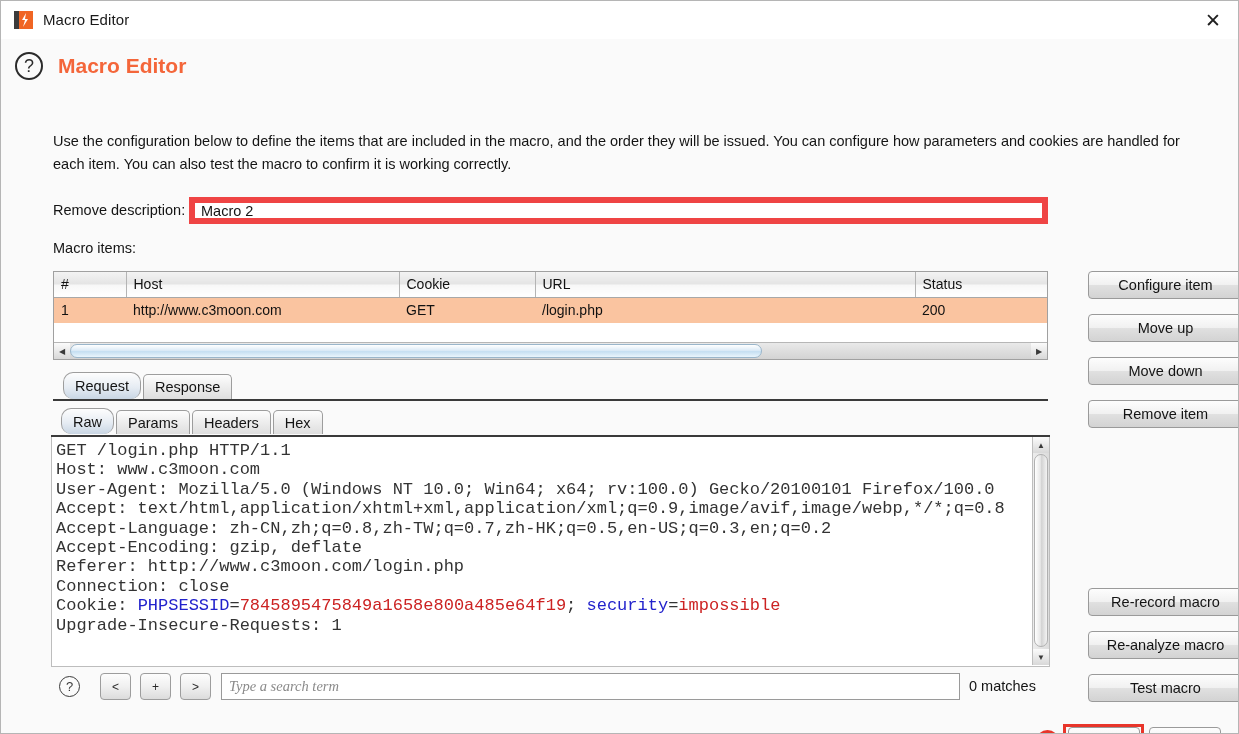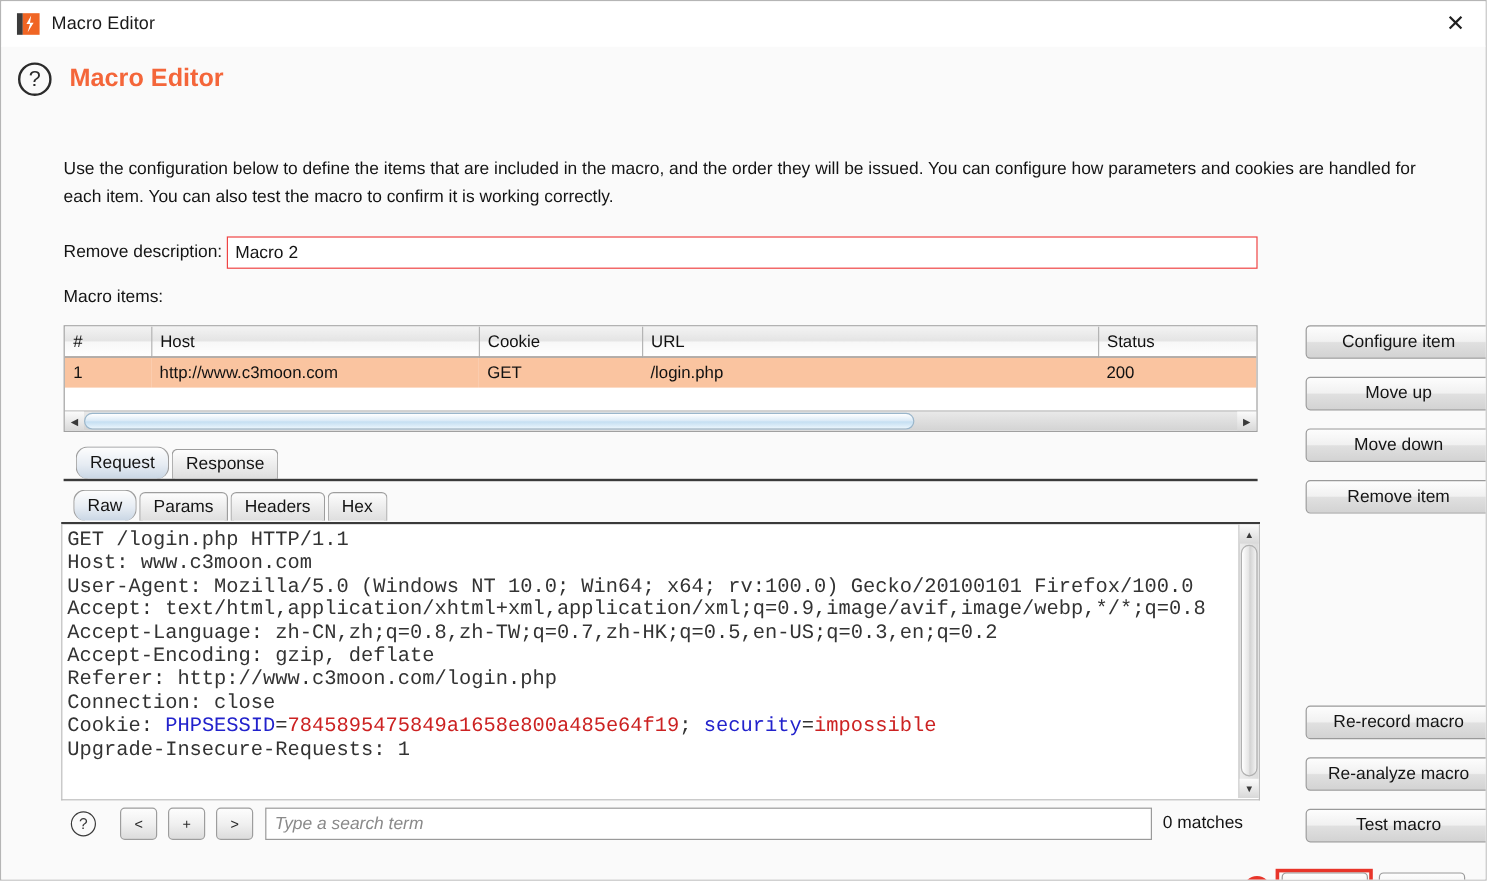--- a/index.html
+++ b/index.html
@@ -88,21 +88,21 @@
   }
 
   
   .desc-label {
     position: absolute; left: 52px; top: 163px;
     font-size: 14.5px; color: #141414;
   }
   .desc-input {
     position: absolute; left: 188px; top: 158px;
     width: 859px; height: 27px;
-    border: 1px solid #ef4444;
+    border: 6px solid #ef4444;
     background: #ffffff;
     font-size: 14.5px;
     color: #141414;
     padding: 0 6px;
     font-family: "Liberation Sans", sans-serif;
     outline: none;
   }
 
   .items-label {
     position: absolute; left: 52px; top: 201px;
@@ -280,21 +280,21 @@
   .sm-next { left: 179px; }
   .search-input {
     position: absolute; left: 220px; top: 634px;
     width: 739px; height: 27px;
     border: 1px solid #9a9a9a;
     background: #ffffff;
     font-size: 14.5px;
     font-style: italic;
     color: #8a8a8a;
     padding: 0 7px;
-    font-family: Liberation Sans, sans-serif;
+    font-family: Liberation Serif, serif;
     outline: none;
   }
   .search-input::placeholder { color: #8a8a8a; font-style: italic; opacity: 1; }
   .matches {
     position: absolute; left: 968px; top: 639px;
     font-size: 14.5px; color: #141414;
   }
 
   
   .side-btn {

